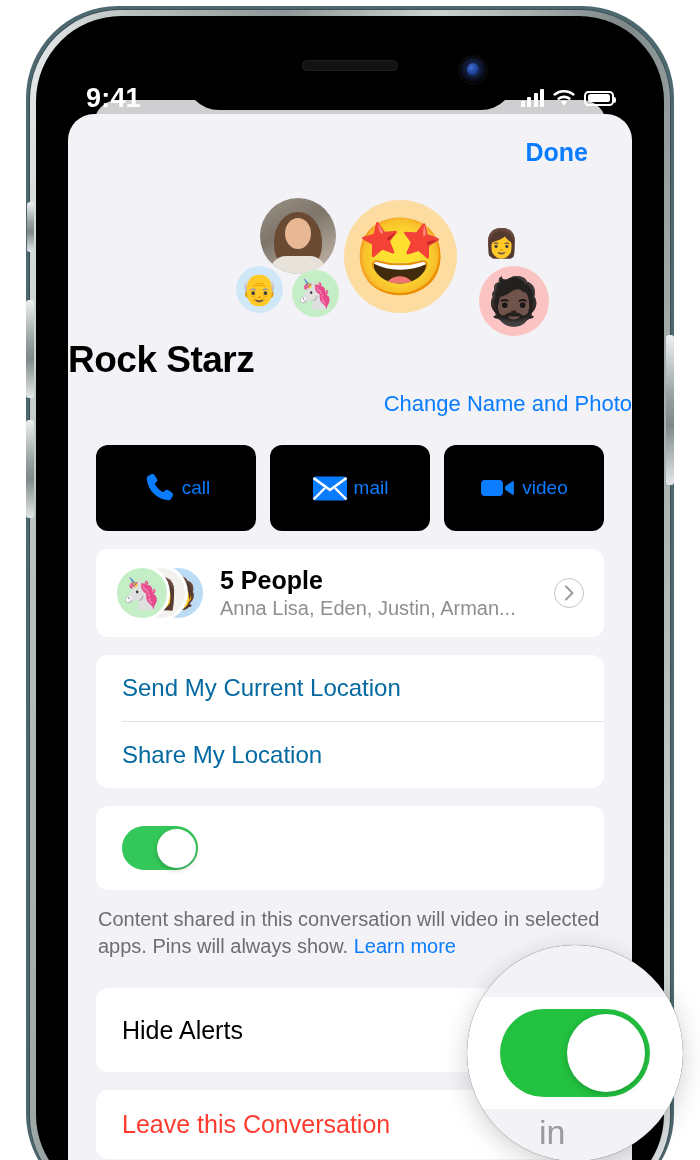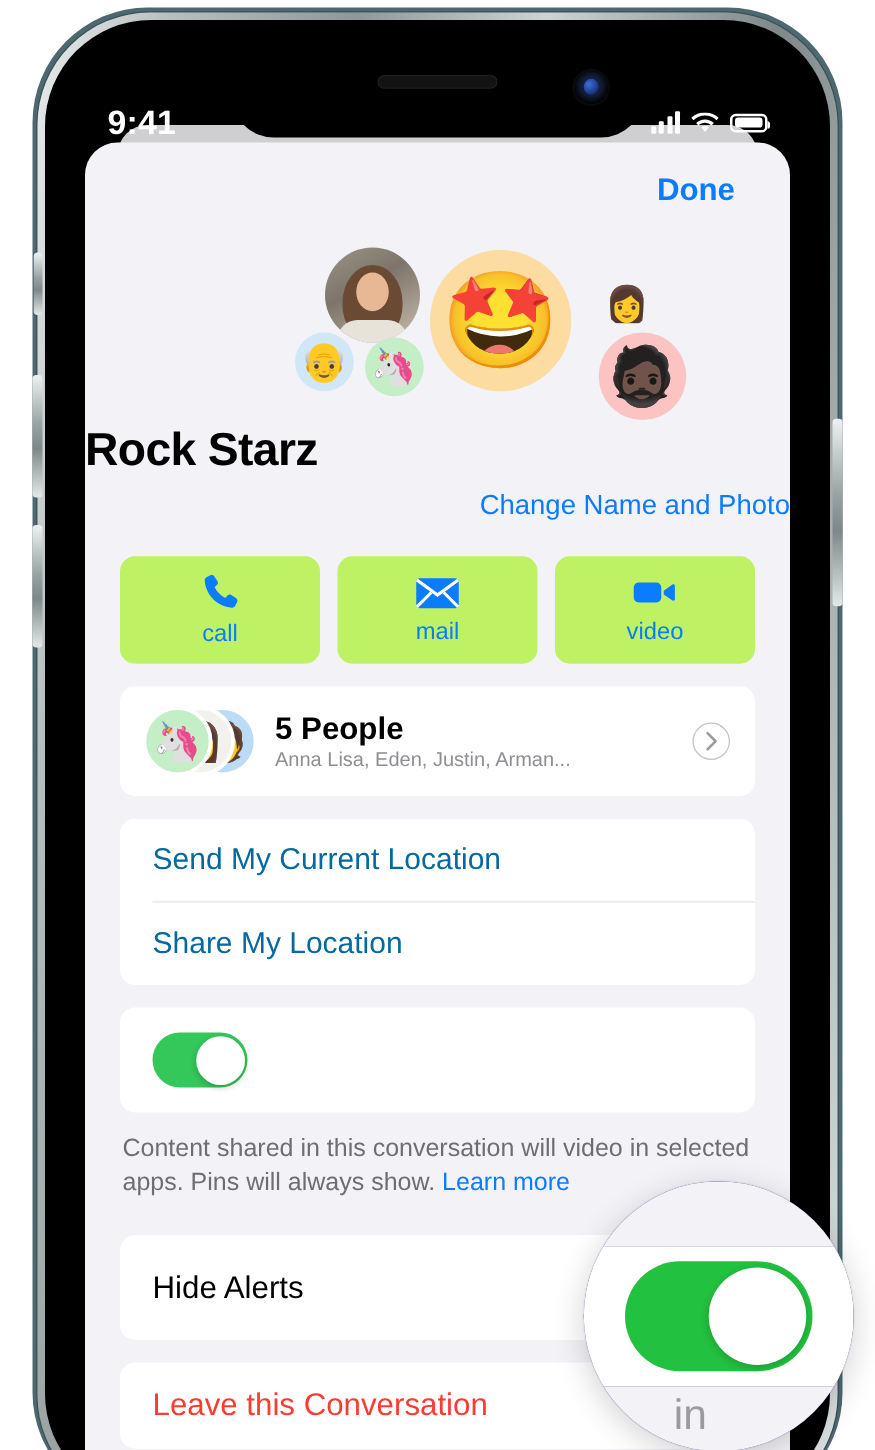--- a/index.html
+++ b/index.html
@@ -111,43 +111,43 @@
   .av-pink{ left:416px; top:33px; width:36px; height:36px; background:transparent; font-size:28px; }
   .av-beard{ left:411px; top:74px; width:70px; height:70px; background:#fbc4c2; font-size:46px; }
 
   
   .title{ text-align:left; font-size:37px; font-weight:700; color:#000; letter-spacing:-.5px; margin-top:2px; }
   .subtitle{ text-align:right; font-size:22px; color:#0a7cff; margin-top:10px; cursor:pointer; }
 
   
   .actions{ display:flex; gap:14px; padding:0 28px; margin-top:28px; }
   .action{
-    flex:1; height:86px; background:#bef264; border-radius:12px;
-    display:flex; flex-direction:column; align-items:center; justify-content:center; gap:6px;
+    flex:1; height:86px; background:#000000; border-radius:12px;
+    display:flex; flex-direction:row; align-items:center; justify-content:center; gap:6px;
     cursor:pointer;
   }
   .action svg{ display:block; }
   .action span{ font-size:19px; color:#0a7cff; }
 
   
   .card{ background:#fff; border-radius:12px; margin:0 28px; overflow:hidden; }
   .gap{ height:18px; }
 
   .people-row{ display:flex; align-items:center; padding:16px 20px 16px 18px; cursor:pointer; }
   .stack{ position:relative; width:92px; height:56px; flex:0 0 auto; }
   .stack .s{
     position:absolute; top:0; width:56px; height:56px; border-radius:50%;
     border:3px solid #fff; display:flex; align-items:center; justify-content:center; font-size:31px; overflow:hidden;
   }
   .stack .s3{ left:36px; background:#bcdcf5; }
   .stack .s2{ left:18px; background:#f3f1ee; }
   .stack .s1{ left:0;  background:#c4eec5; }
   .people-text{ flex:1; margin-left:14px; min-width:0; }
   .people-title{ font-size:25px; font-weight:700; color:#000; }
-  .people-sub{ font-size:16px; color:#8e8e93; margin-top:2px; white-space:nowrap; overflow:hidden; text-overflow:ellipsis; }
+  .people-sub{ font-size:20px; color:#8e8e93; margin-top:2px; white-space:nowrap; overflow:hidden; text-overflow:ellipsis; }
   .chevron-circle{
     width:30px; height:30px; border-radius:50%; border:1.6px solid #c4c4c8;
     display:flex; align-items:center; justify-content:center; flex:0 0 auto;
   }
 
   .link-row{ padding:19px 26px; font-size:24px; color:#0369a1; cursor:pointer; }
   .divider{ height:1px; background:#e3e3e6; margin-left:26px; }
 
   .toggle-row{ display:flex; align-items:center; justify-content:space-between; padding:20px 22px 20px 26px; }
   .toggle-label{ font-size:25px; color:#000; }
@@ -162,21 +162,21 @@
   .footnote{
     padding:16px 30px 0 30px; font-size:20px; line-height:1.35; color:#6d6d72;
   }
   .footnote a{ color:#0a7cff; text-decoration:none; }
 
   .danger-row{ padding:20px 26px; font-size:25px; color:#ff3b30; cursor:pointer; }
 
   
   .magnifier{
     position:absolute; left:467px; top:945px; width:216px; height:216px;
-    border-radius:50%; background:#4c1d95; z-index:60;
+    border-radius:50%; background:#14532d; z-index:60;
     box-shadow:0 6px 26px rgba(0,0,0,.18), 0 0 0 1px rgba(0,0,0,.04);
     overflow:hidden; display:flex; align-items:center; justify-content:center;
   }
   .mag-strip{ position:absolute; left:0; right:0; top:52px; height:112px; background:#fff; }
   .mag-top{ position:absolute; left:0; right:0; top:0; height:52px; background:#f2f2f7; }
   .mag-bottom{ position:absolute; left:0; right:0; top:164px; bottom:0; background:#f2f2f7; }
   .mag-ghost{ position:absolute; left:72px; top:168px; font-size:34px; color:#9a9a9f; }
   .mag-switch{
     position:relative; width:150px; height:88px; border-radius:44px; background:#22c13f; z-index:2;
   }

